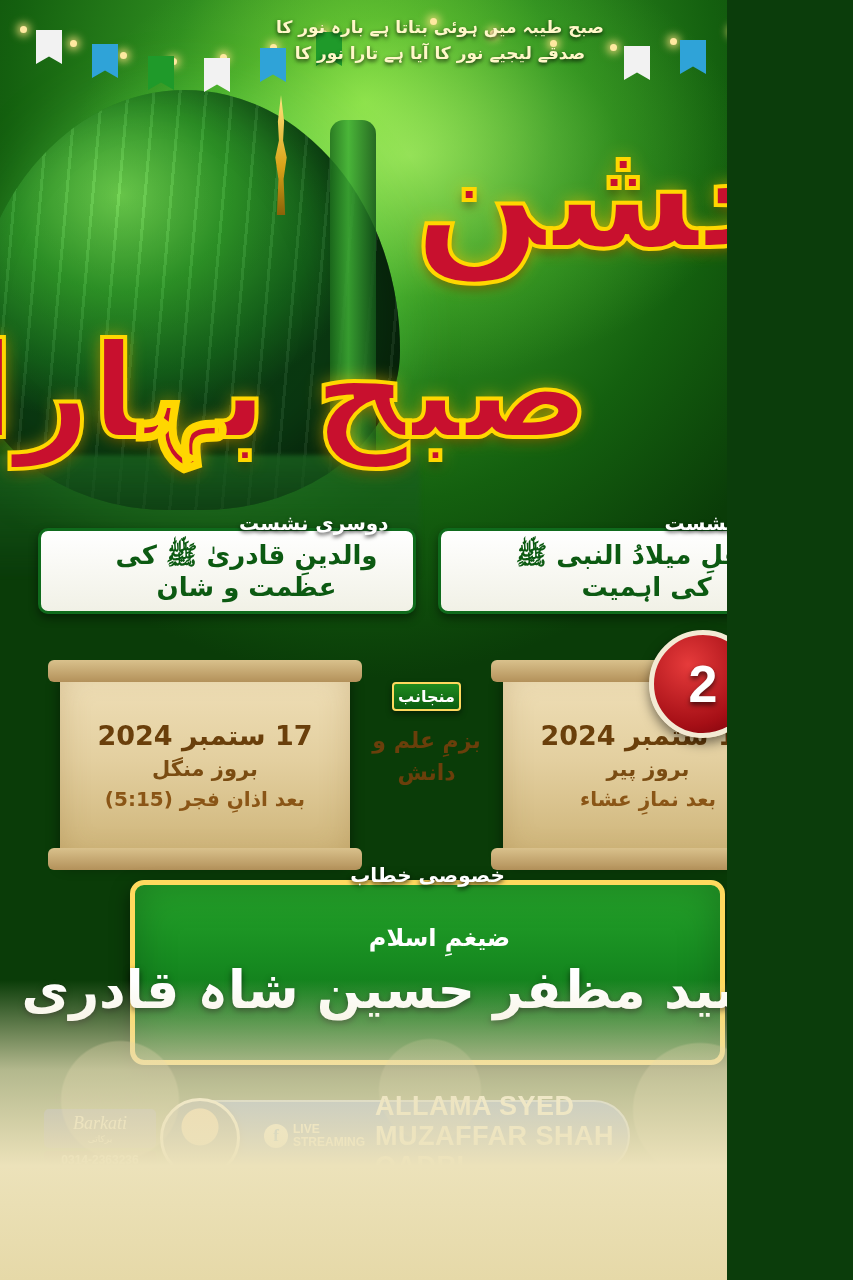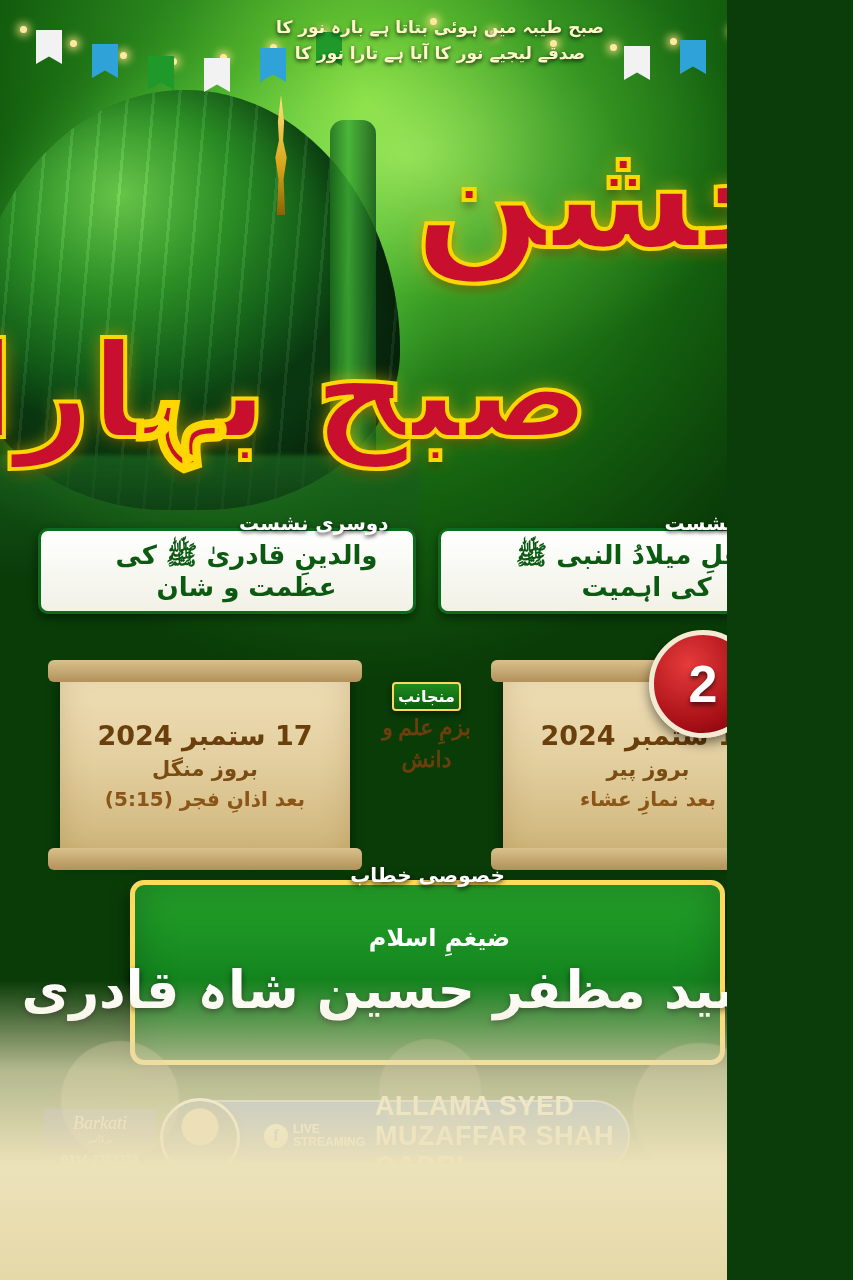--- a/index.html
+++ b/index.html
@@ -183,21 +183,21 @@
     position: absolute; left: 50%; top: 52px; transform: translateX(-50%);
     width: 186px; text-align: center;
   }
   .tag-top {
     display: inline-block; background: linear-gradient(180deg,#1f8b1e,#0b5b10);
     color: #fff; font-size: 16px; font-weight: bold;
     padding: 3px 4px; border-radius: 4px; border: 2px solid #ffd95e;
     box-shadow: 0 3px 6px rgba(0,0,0,.45);
   }
   .tag-lines {
-    margin-top: 1px; color: #6a3f0b; font-size: 22px; font-weight: bold; line-height: 1.45; font-family: Liberation Serif, serif;
+    margin-top: 14px; color: #6a3f0b; font-size: 22px; font-weight: bold; line-height: 1.45;
   }
 
   .speaker-box {
     position: absolute; left: 130px; top: 880px; width: 595px; height: 185px;
     background: linear-gradient(180deg, #25a32a 0%, #168a20 45%, #0c6314 100%);
     border: 5px solid #ffd95e;
     border-radius: 14px;
     box-shadow: 0 8px 18px rgba(0,0,0,.5), inset 0 0 40px rgba(0,0,0,.25);
     display: flex; flex-direction: column; align-items: center; justify-content: center; padding-left: 24px;
   }

